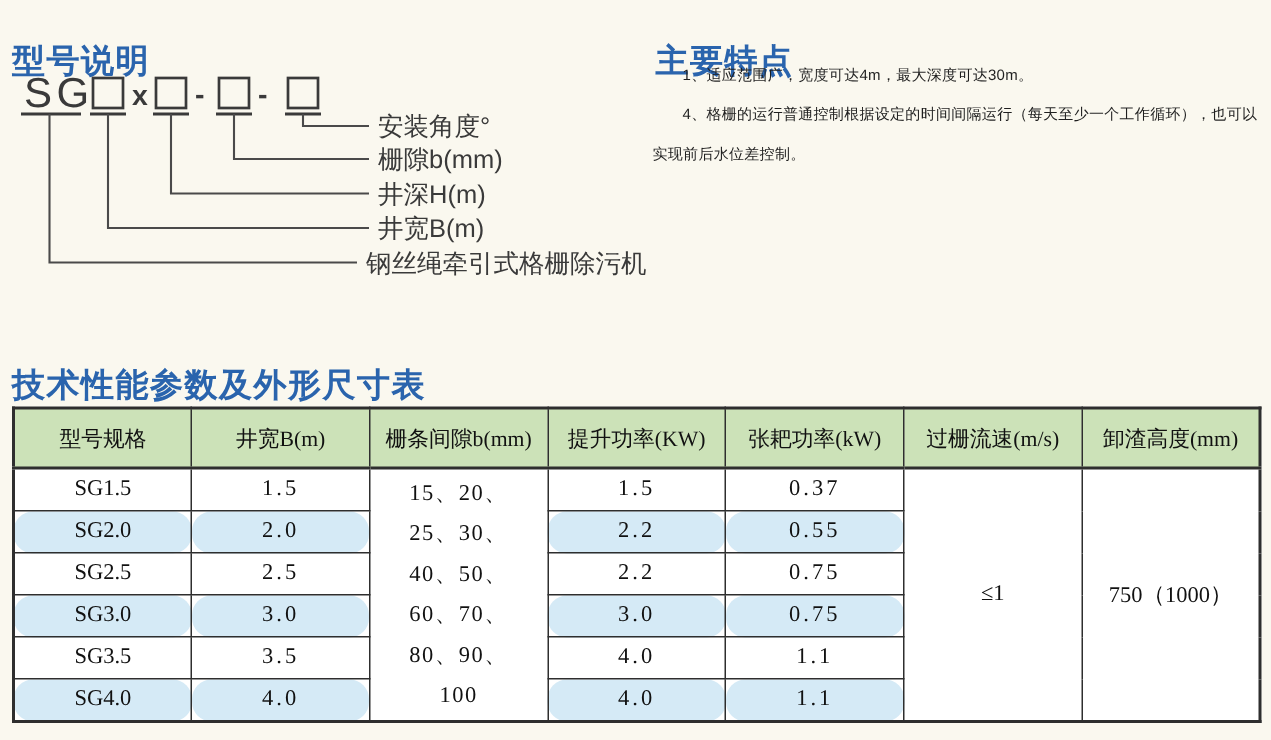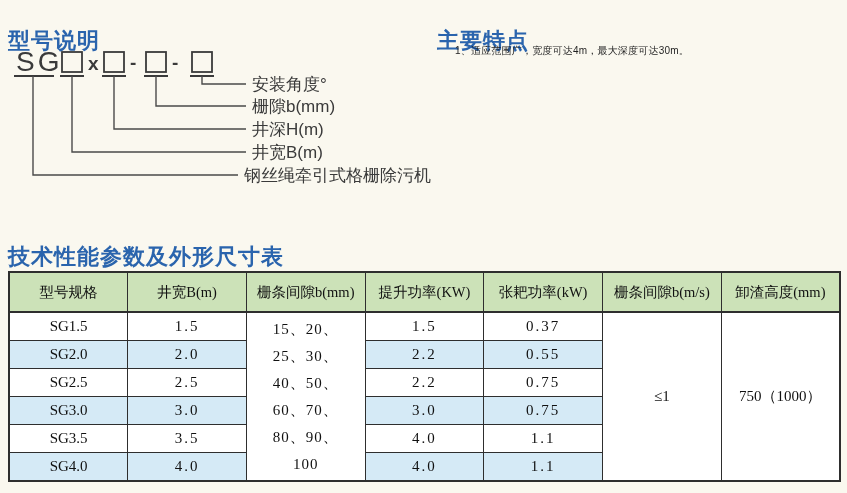--- a/index.html
+++ b/index.html
@@ -57,21 +57,21 @@
     font-size: 15px;
     color: #111;
   }
   #spec-table { border: 2px solid #2e2e2e; }
   #spec-table thead th {
     background: #cce2b8;
     height: 38px;
     border-bottom: 2px solid #2e2e2e;
     font-size: 14.5px;
   }
-  #spec-table tbody td { height: 27px; }
+  #spec-table tbody td { height: 27px; border-radius: 13px; }
   #spec-table tr.alt td { background: #d5eaf6; }
   #spec-table td.merged { background: #ffffff; }
   td.num { letter-spacing: 2px; }
   td.pre {
     white-space: pre-line;
     line-height: 27px;
     font-size: 15px;
     letter-spacing: 1px;
   }
 </style>
@@ -111,33 +111,34 @@
   <text class="diag-label" x="246" y="68">栅隙b(mm)</text>
   <text class="diag-label" x="246" y="91">井深H(m)</text>
   <text class="diag-label" x="246" y="114">井宽B(m)</text>
   <text class="diag-label" x="238" y="137">钢丝绳牵引式格栅除污机</text>
 </svg>
 
 <h2 class="section-title" id="features-title">主要特点</h2>
 
 <div id="features-body">
   <p class="feature-item">1、适应范围广，宽度可达4m，最大深度可达30m。</p>
+  <p class="feature-item">4、格栅的运行普通控制根据设定的时间间隔运行（每天至少一个工作循环），也可以实现前后水位差控制。</p>
 </div>
 
 <h2 class="section-title" id="table-title">技术性能参数及外形尺寸表</h2>
 
 <table id="spec-table">
   <thead>
     <tr>
       <th>型号规格</th>
       <th>井宽B(m)</th>
       <th>栅条间隙b(mm)</th>
       <th>提升功率(KW)</th>
       <th>张耙功率(kW)</th>
-      <th>栅条间隙b(m/s)</th>
+      <th>过栅流速(m/s)</th>
       <th>卸渣高度(mm)</th>
     </tr>
   </thead>
   <tbody>
     <tr>
       <td>SG1.5</td>
       <td class="num">1.5</td>
       <td class="merged pre" rowspan="6">15、20、
 25、30、
 40、50、

